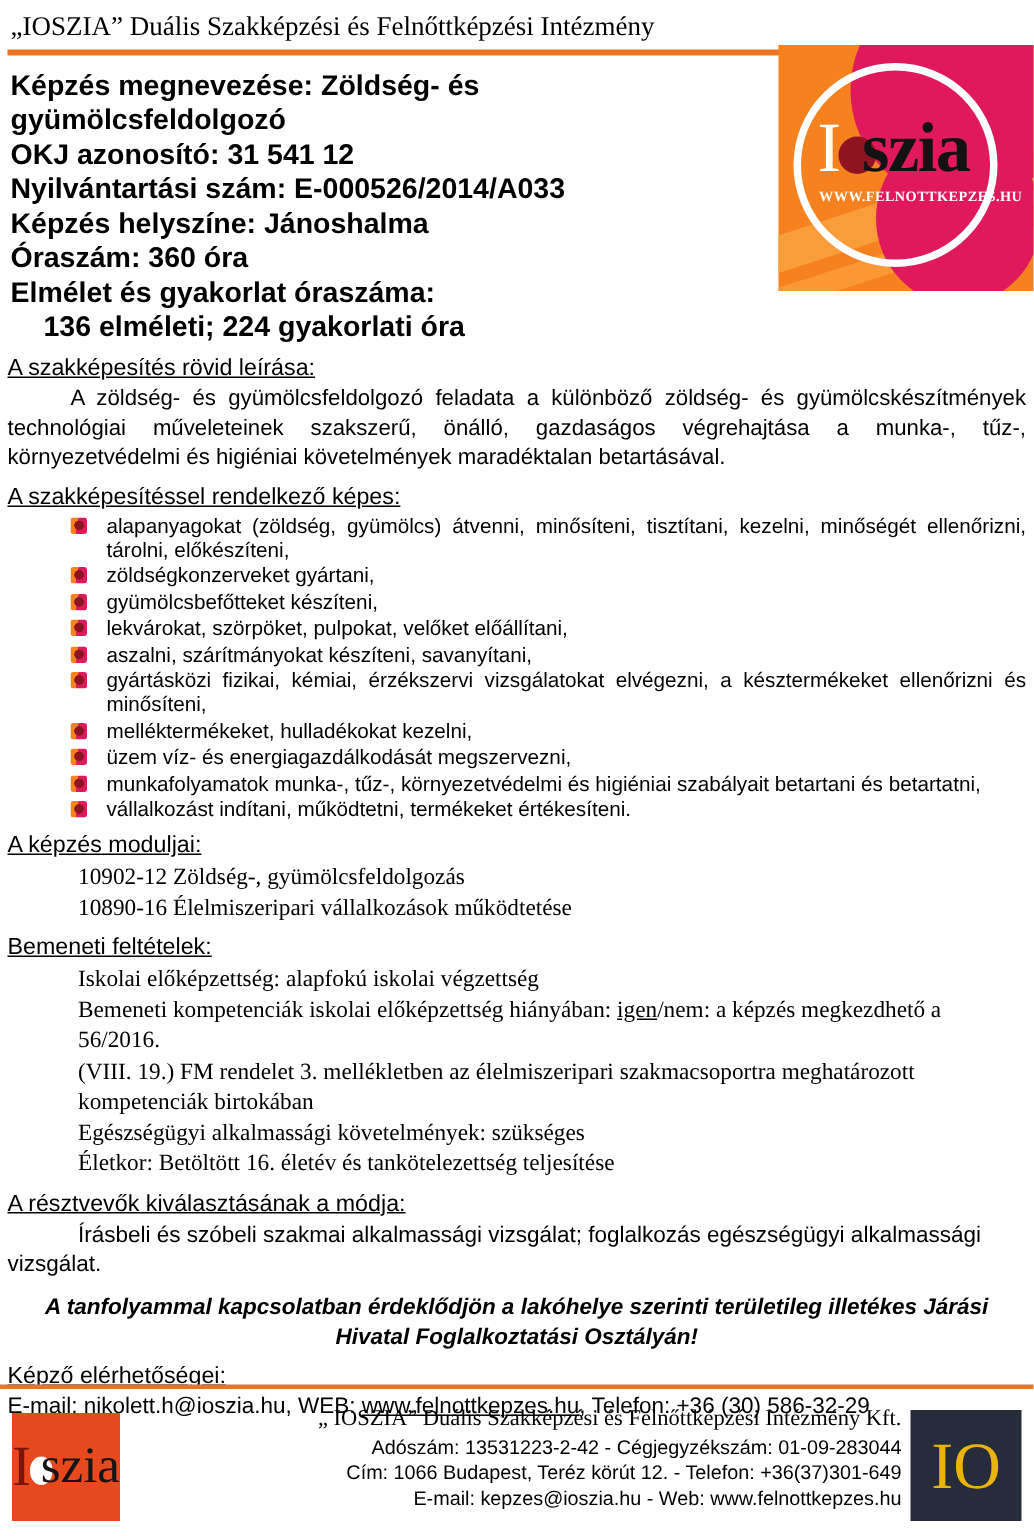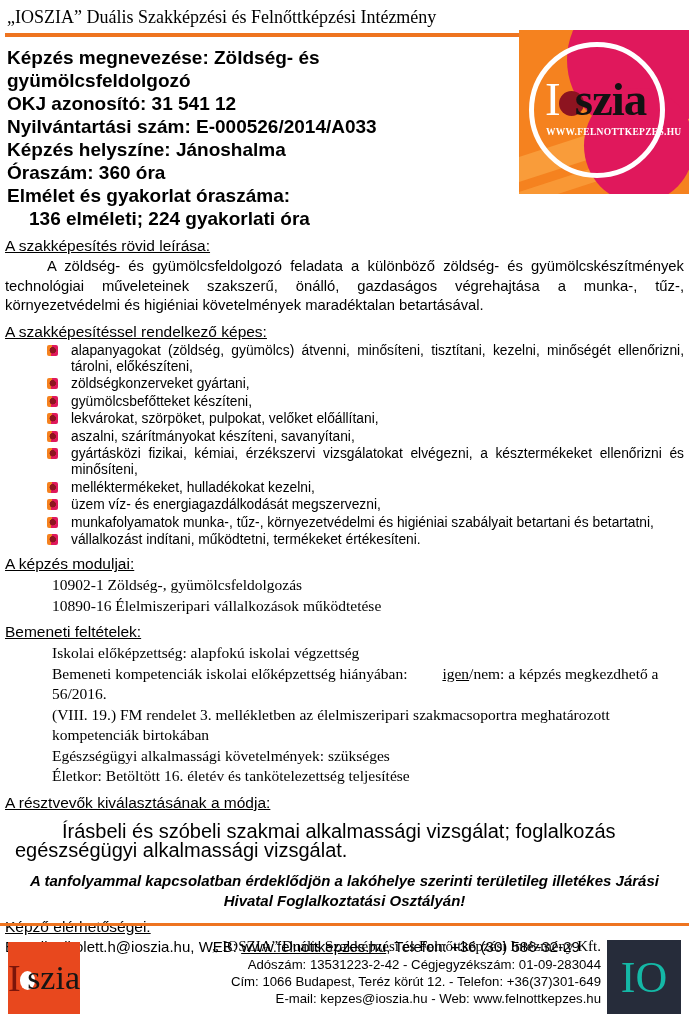--- a/index.html
+++ b/index.html
@@ -37,40 +37,40 @@
   .desc-body{font-size:14.8px;line-height:19.5px;text-align:justify;text-indent:42px;margin:0;}
   .cap-list{list-style:none;margin:2px 0 0 0;padding:0 0 0 42px;font-size:13.8px;line-height:16.4px;}
   .cap-list li{position:relative;padding-left:24px;text-align:justify;margin-bottom:1px;}
   .bullet-icon{
     position:absolute;left:0;top:2px;width:11px;height:11px;border-radius:2px;display:inline-block;
     background:
       radial-gradient(circle at 52% 48%, #8D1420 0 3px, rgba(0,0,0,0) 3.4px),
       linear-gradient(100deg,#F5821F 0 42%,#E0185C 42% 100%);
   }
   .serif-block{font-family:"Liberation Serif",serif;font-size:15.5px;line-height:20.5px;margin-left:47px;}
-  .serif-block .u{text-decoration:underline;margin-left:31px;}
-  .selection-body{font-size:20px;line-height:19.5px;text-indent:47px;margin:10px;}
+  .serif-block .u{text-decoration:underline;}
+  .selection-body{font-size:15px;line-height:19.5px;text-indent:47px;margin:0;}
   .notice{margin:9px 12px 0;font-weight:bold;font-style:italic;font-size:15px;line-height:20px;text-align:center;}
   .contact-line{font-size:15px;margin-top:2px;}
   .contact-line .u{text-decoration:underline;}
 
   
   footer{position:absolute;left:0;right:0;bottom:0;}
   .footer-rule{height:3px;background:#EE7420;margin-bottom:11px;}
   .footer-content{display:flex;align-items:flex-start;padding:0 8px 10px 8px;}
   .fl-logo{width:72px;height:72px;background:#E8481E;position:relative;margin-top:5px;flex:0 0 auto;}
   .fl-word{position:absolute;inset:0;display:flex;align-items:center;justify-content:center;font-family:"Liberation Serif",serif;}
   .fl-i{font-size:38px;color:#7B150A;}
   .fl-o{width:19px;height:19px;background:#fff;border-radius:50%;display:inline-block;margin:4px -8px 0 -1px;}
   .fl-szia{font-size:34px;color:#151515;z-index:1;}
   .footer-center{flex:1;text-align:right;padding:0 6px;}
   .footer-company{font-family:"Liberation Serif",serif;font-size:15px;line-height:19px;}
   .footer-line{font-size:13.2px;line-height:17px;}
   .fr-logo{width:74px;height:74px;background:#262C3A;margin-top:3px;display:flex;align-items:center;justify-content:center;
-    font-family:"Liberation Serif",serif;font-size:44px;color:#14b8a6;flex:0 0 auto;}
+    font-family:"Liberation Serif",serif;font-size:44px;color:#eab308;flex:0 0 auto;}
 </style>
 </head>
 <body>
 
 <div class="page">
 
   <div class="doc-title">„IOSZIA” Duális Szakképzési és Felnőttképzési Intézmény</div>
   <div class="rule"></div>
 
   <div class="logo">
@@ -110,21 +110,21 @@
     <li><span class="bullet-icon"></span><span>aszalni, szárítmányokat készíteni, savanyítani,</span></li>
     <li><span class="bullet-icon"></span><span>gyártásközi fizikai, kémiai, érzékszervi vizsgálatokat elvégezni, a késztermékeket ellenőrizni és minősíteni,</span></li>
     <li><span class="bullet-icon"></span><span>melléktermékeket, hulladékokat kezelni,</span></li>
     <li><span class="bullet-icon"></span><span>üzem víz- és energiagazdálkodását megszervezni,</span></li>
     <li><span class="bullet-icon"></span><span>munkafolyamatok munka-, tűz-, környezetvédelmi és higiéniai szabályait betartani és betartatni,</span></li>
     <li><span class="bullet-icon"></span><span>vállalkozást indítani, működtetni, termékeket értékesíteni.</span></li>
   </ul>
 
   <div class="section-heading">A képzés moduljai:</div>
   <div class="serif-block">
-    <div>10902-1 Zöldség-, gyümölcsfeldolgozás</div>
+    <div>10902-12 Zöldség-, gyümölcsfeldolgozás</div>
     <div>10890-16 Élelmiszeripari vállalkozások működtetése</div>
   </div>
 
   <div class="section-heading">Bemeneti feltételek:</div>
   <div class="serif-block">
     <div>Iskolai előképzettség: alapfokú iskolai végzettség</div>
     <div><span>Bemeneti kompetenciák iskolai előképzettség hiányában: </span><span class="u">igen</span><span>/nem: a képzés megkezdhető a 56/2016.</span></div>
     <div>(VIII. 19.)  FM rendelet 3. mellékletben az élelmiszeripari szakmacsoportra meghatározott kompetenciák birtokában</div>
     <div>Egészségügyi alkalmassági követelmények: szükséges</div>
     <div>Életkor: Betöltött 16. életév és tankötelezettség teljesítése</div>

